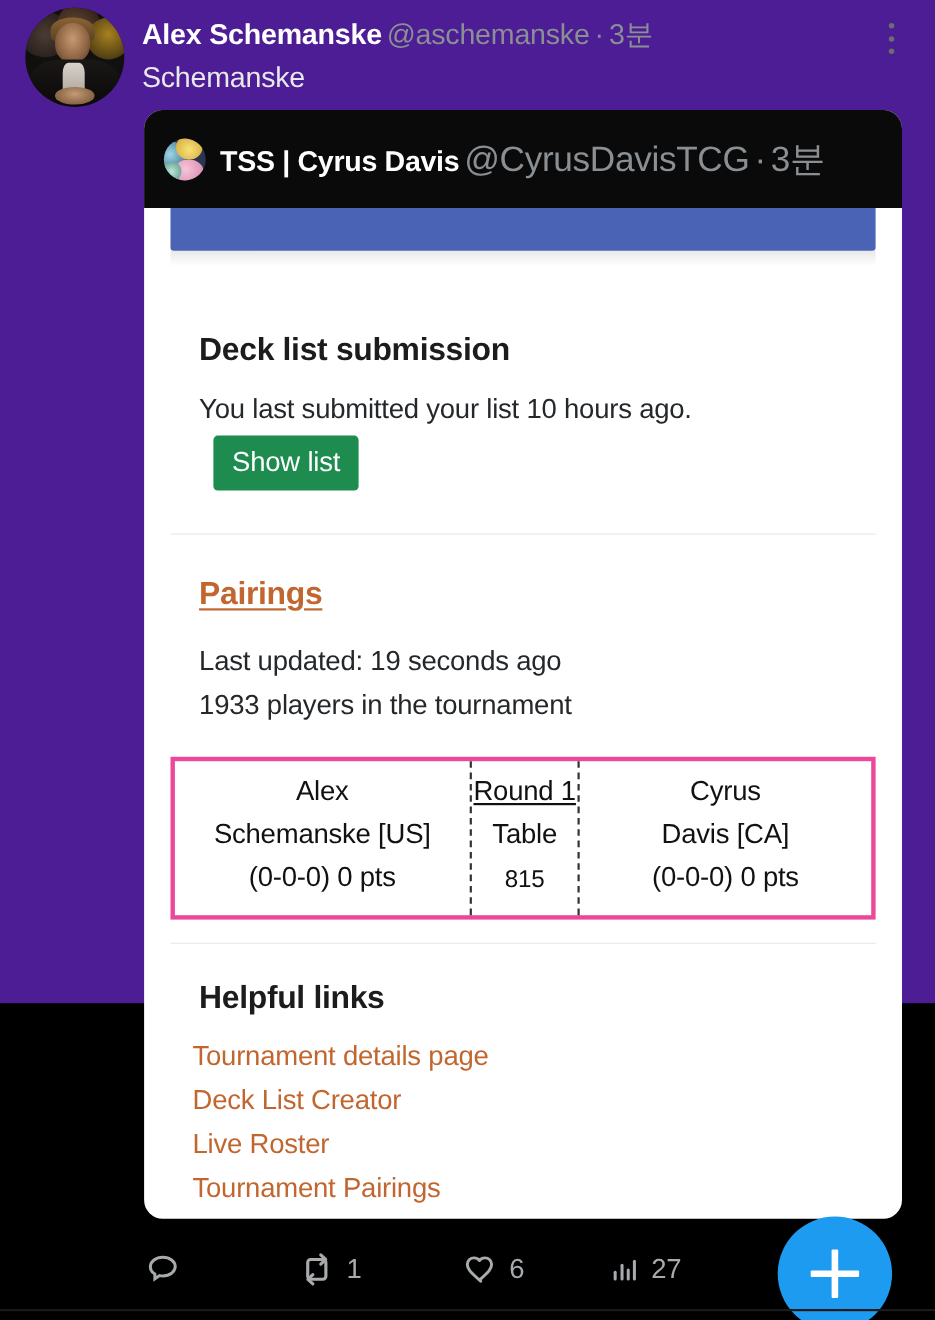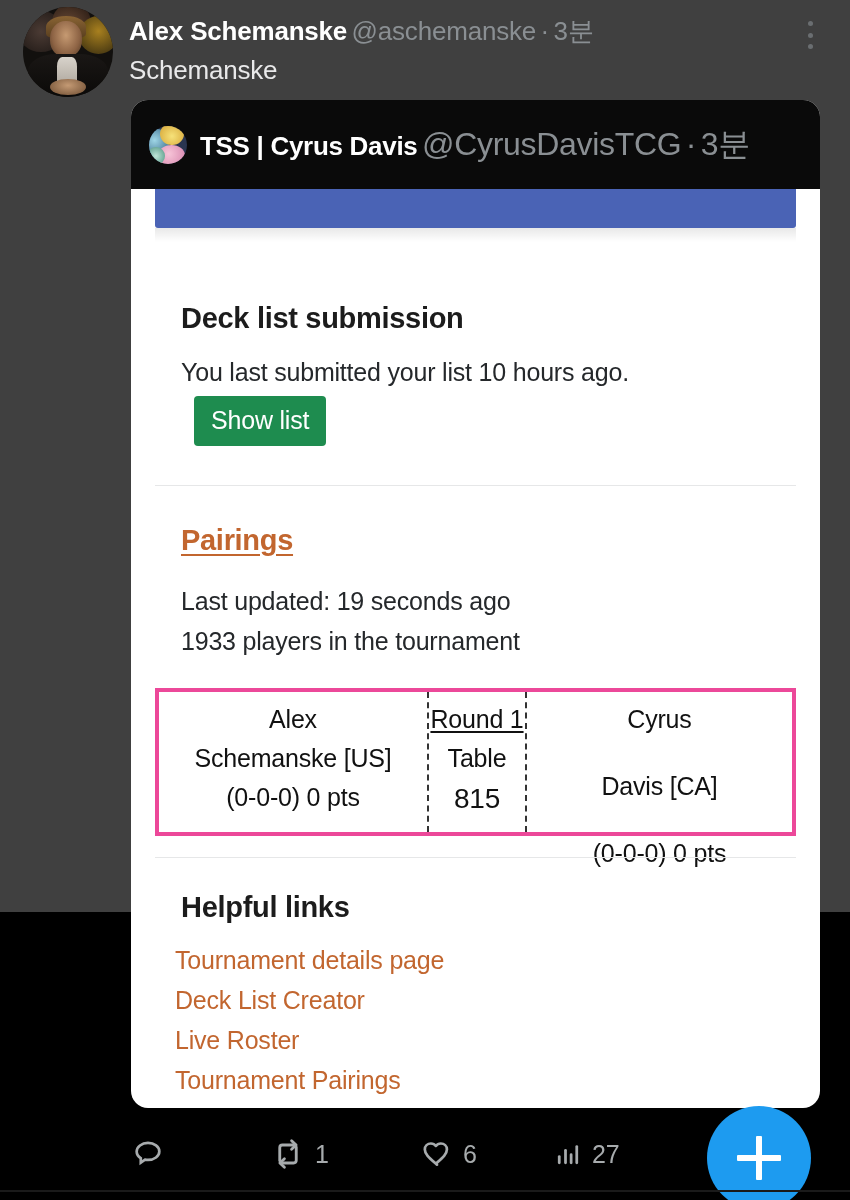--- a/index.html
+++ b/index.html
@@ -2,21 +2,21 @@
 <html><head>
 <meta charset="utf-8">
 <style>
   * { margin:0; padding:0; box-sizing:border-box; }
   html, body {
     width:850px; height:1200px;
     background:#000000;
     font-family:"Liberation Sans", sans-serif;
     overflow:hidden;
   }
-  .screen { position:relative; width:850px; height:912px; background:#404040; }
+  .screen { position:relative; width:850px; height:912px; background:#4c1d95; }
 
   
   .tweet-head { position:absolute; left:0; top:0; width:850px; height:100px; }
   .avatar-main {
     position:absolute; left:23px; top:7px; width:90px; height:90px;
     border-radius:50%; overflow:hidden;
     background:#12100e;
   }
   .avatar-main .ph { position:absolute; inset:0; }
   .avatar-main .p1 { position:absolute; left:-6%; top:4%; width:52%; height:46%;
@@ -89,24 +89,24 @@
 
   
   .pair-table {
     position:absolute; left:24px; top:588px; width:641px; height:148px;
     border:4px solid #ec4899; background:#ffffff; display:flex;
   }
   .pcol { position:relative; display:flex; flex-direction:column; align-items:center;
       justify-content:flex-start; padding-top:8px; }
   .pcol-left  { width:268px; }
   .pcol-mid   { width:100px; border-left:2px dashed #333; border-right:2px dashed #333; }
-  .pcol-right { width:265px;gap:28px; }
+  .pcol-right { width:265px; }
   .pcell { font-size:25px; color:#111111; line-height:39px; letter-spacing:-0.2px; white-space:nowrap; }
   .pcell.round { text-decoration:underline; text-underline-offset:3px; }
-  .pcell.table-num { font-size:28px; line-height:42px; }
+  .pcell.table-num { font-size:22px; line-height:42px; }
 
   
   .links-title { left:50px; top:791px; }
   .link-item {
     position:absolute; left:44px; font-size:25px; color:#c2662f;
     letter-spacing:-0.2px; cursor:pointer; white-space:nowrap;
   }
   .li-0 { top:846px; } .li-1 { top:886px; } .li-2 { top:926px; } .li-3 { top:966px; }
 
   

